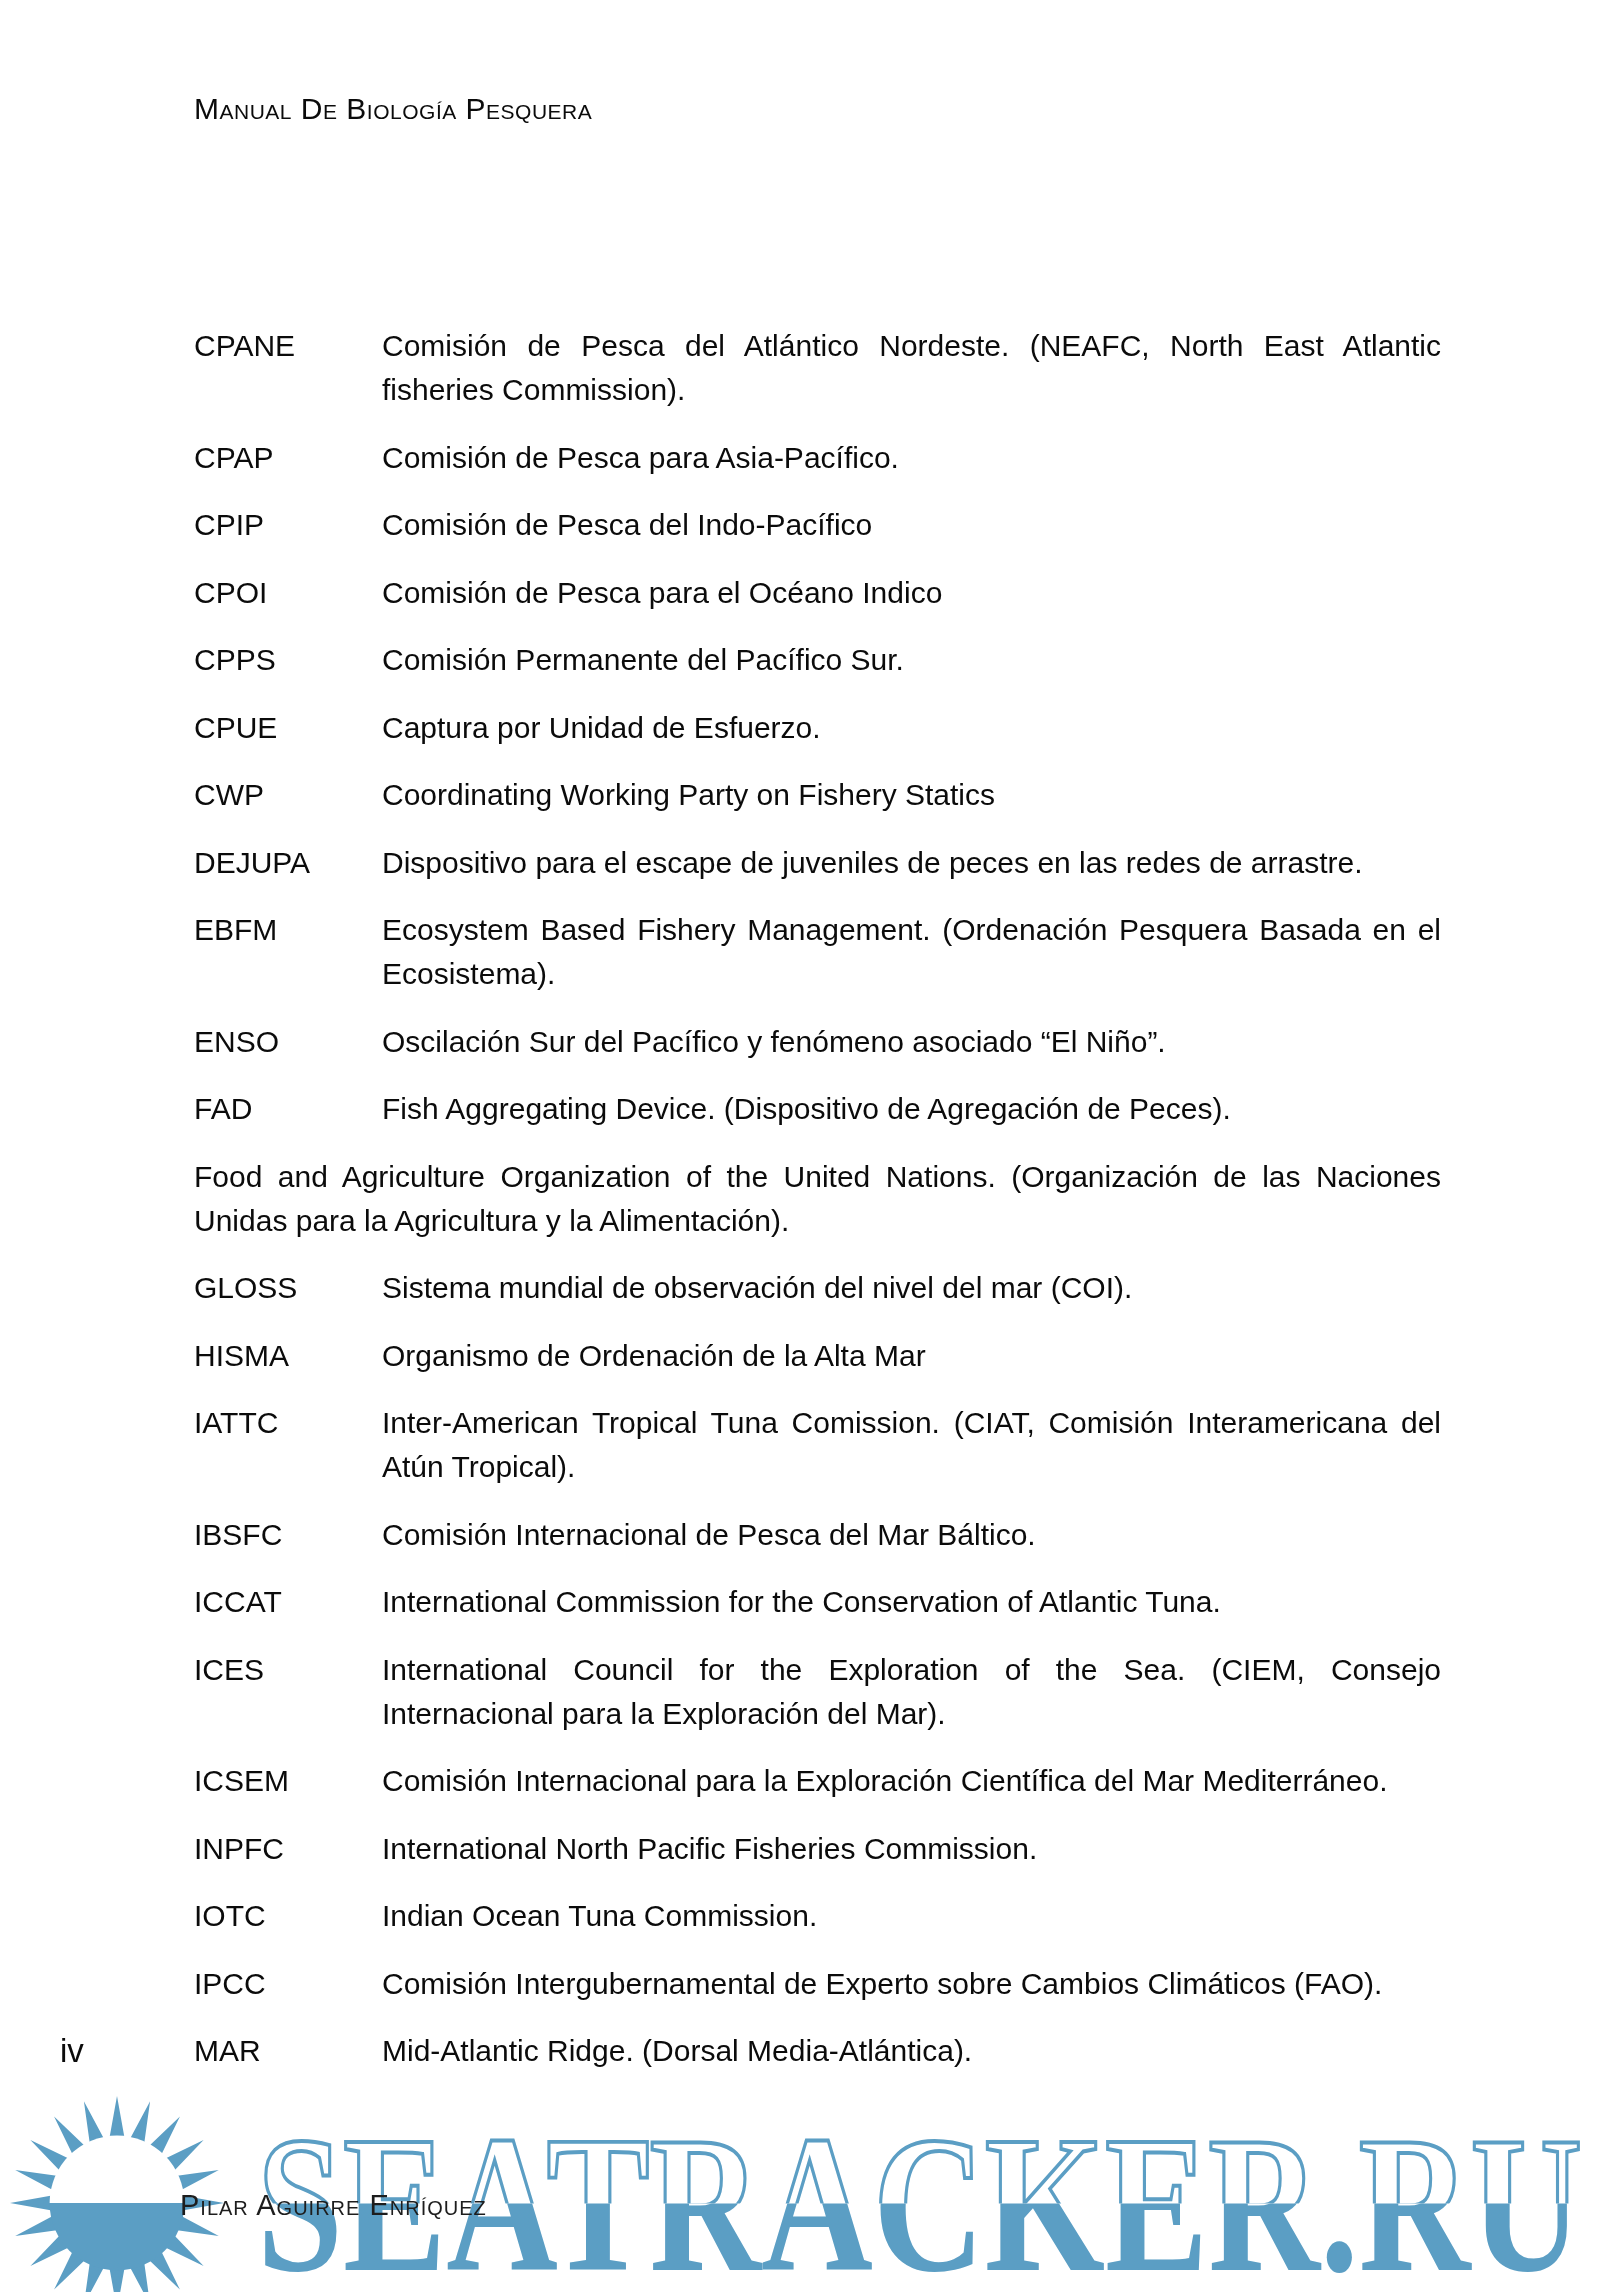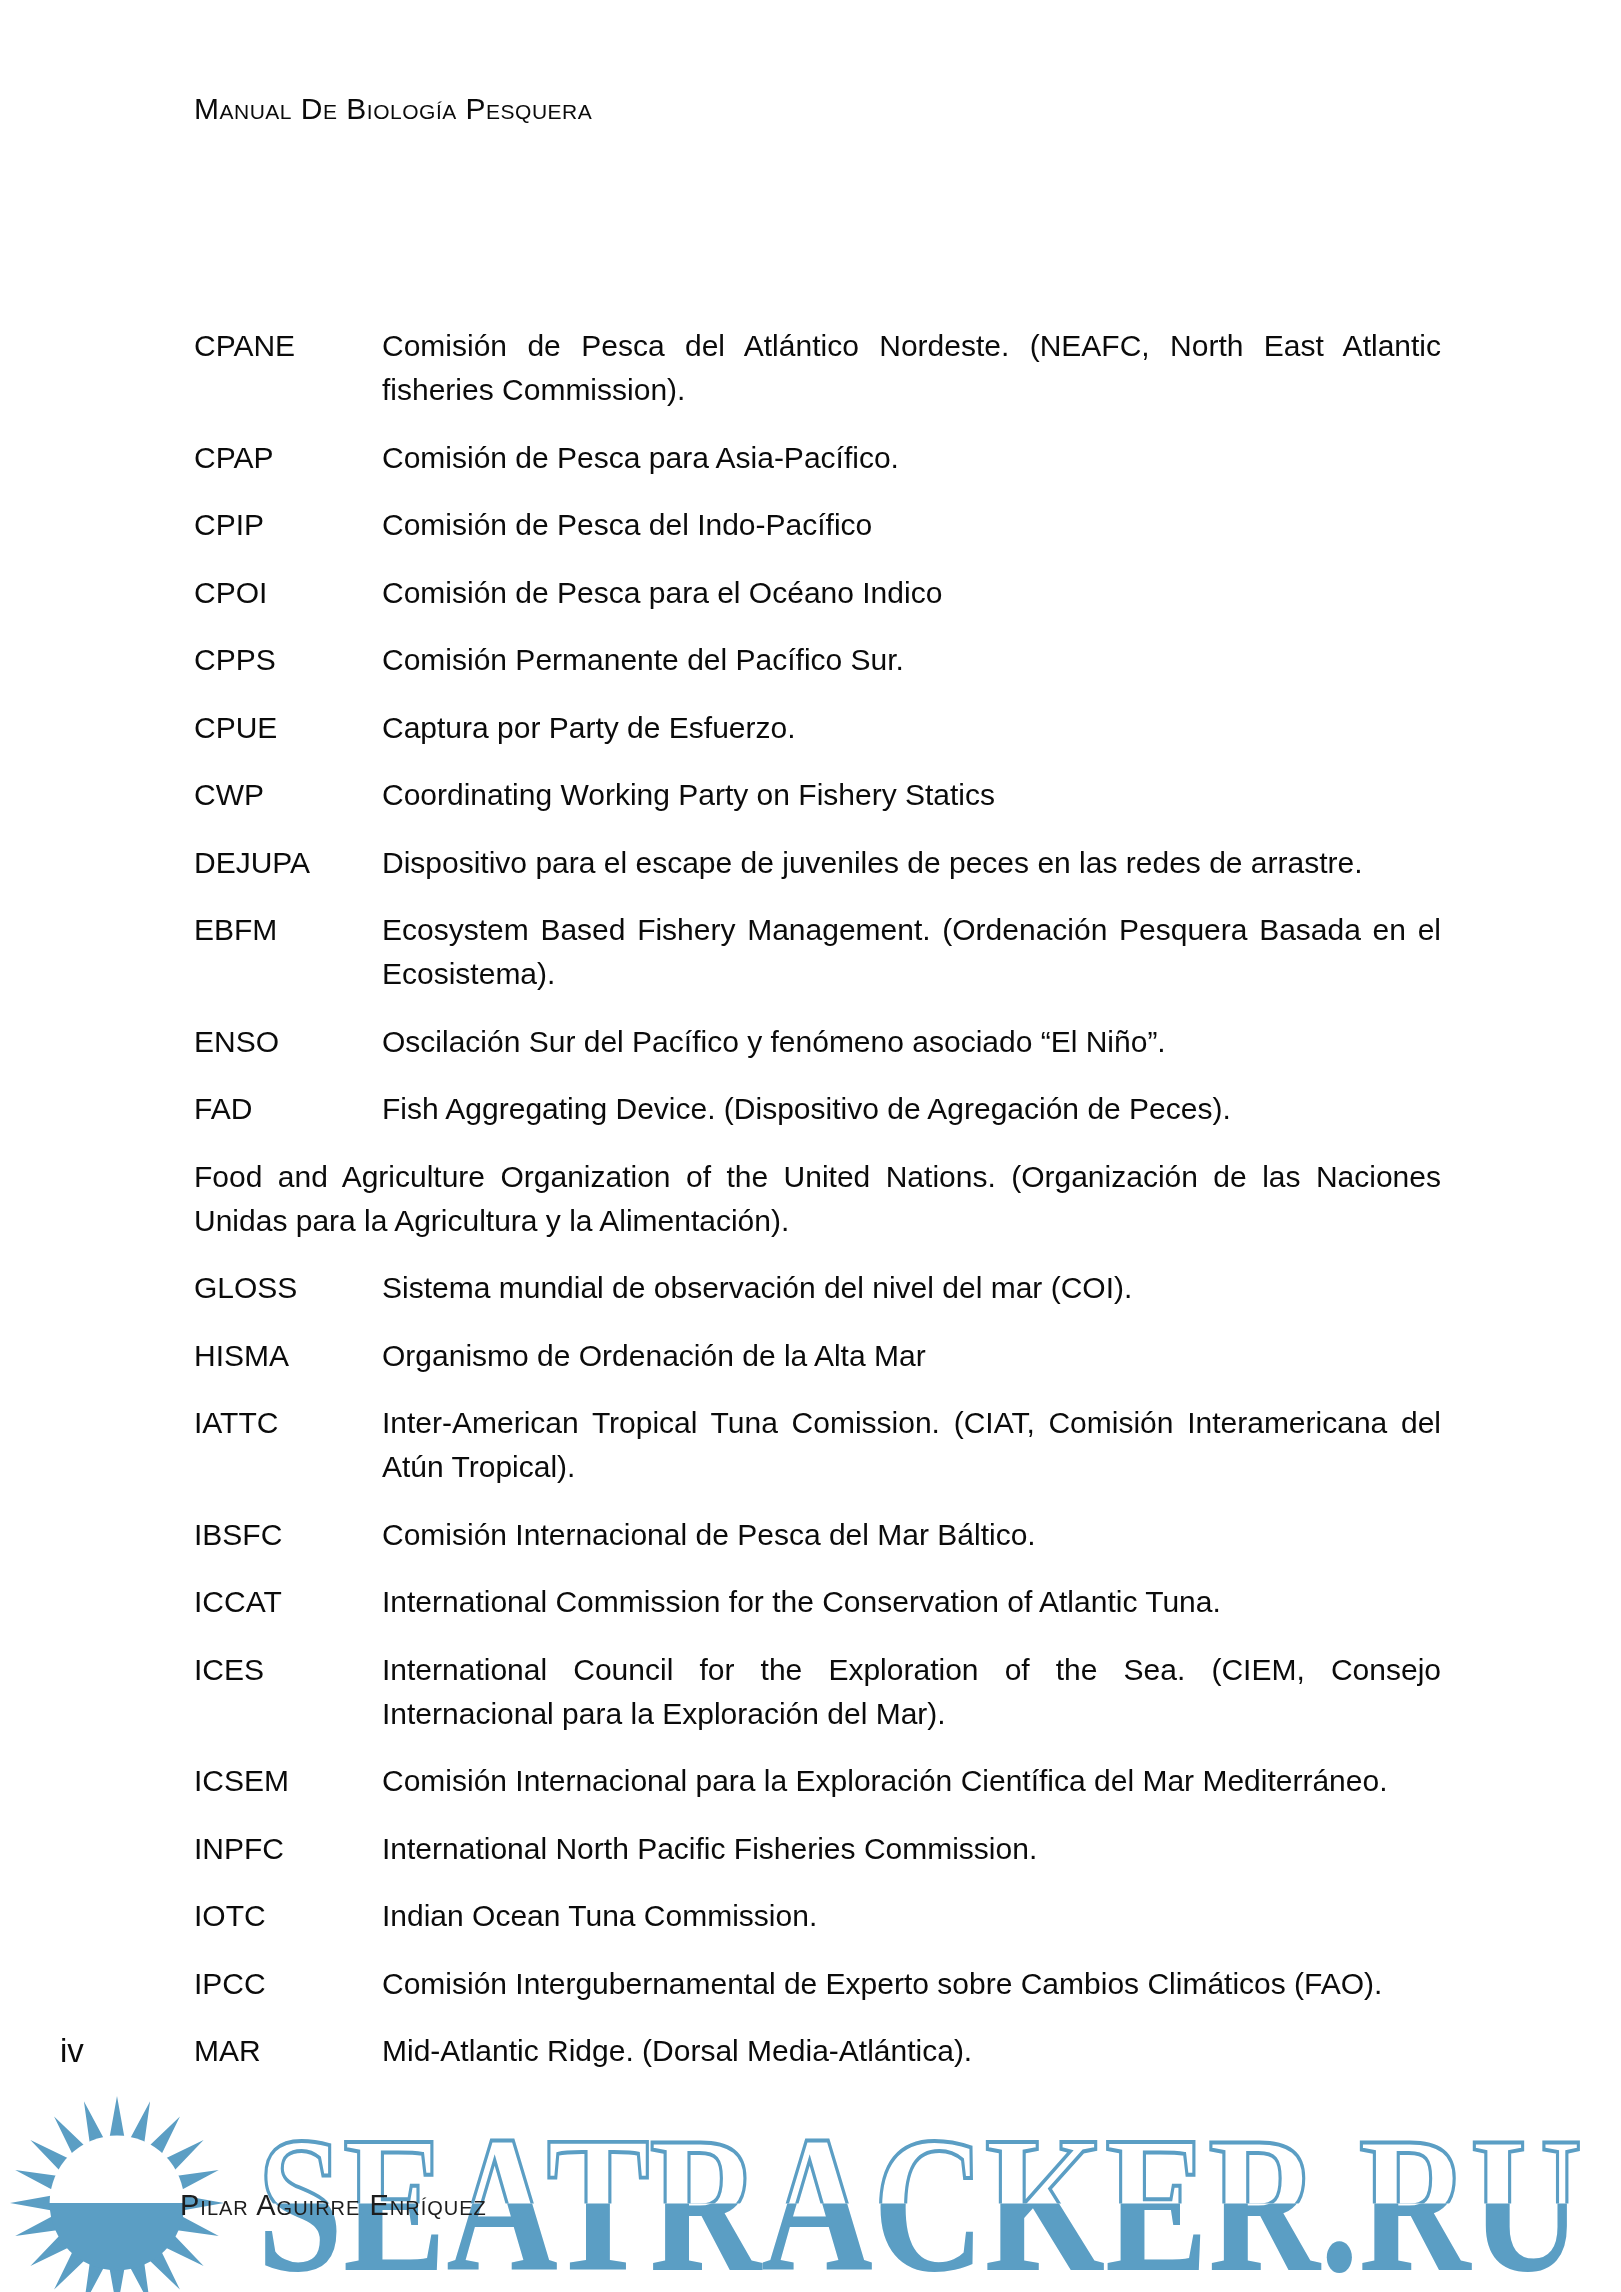--- a/index.html
+++ b/index.html
@@ -73,21 +73,21 @@
       <div class="entry">
       <div class="term">CPOI</div>
       <div class="def">Comisión de Pesca para el Océano Indico</div>
     </div>
       <div class="entry">
       <div class="term">CPPS</div>
       <div class="def">Comisión Permanente del Pacífico Sur.</div>
     </div>
       <div class="entry">
       <div class="term">CPUE</div>
-      <div class="def">Captura por Party de Esfuerzo.</div>
+      <div class="def">Captura por Unidad de Esfuerzo.</div>
     </div>
       <div class="entry">
       <div class="term">CWP</div>
       <div class="def">Coordinating Working Party on Fishery Statics</div>
     </div>
       <div class="entry">
       <div class="term">DEJUPA</div>
       <div class="def">Dispositivo para el escape de juveniles de peces en las redes de arrastre.</div>
     </div>
       <div class="entry">

